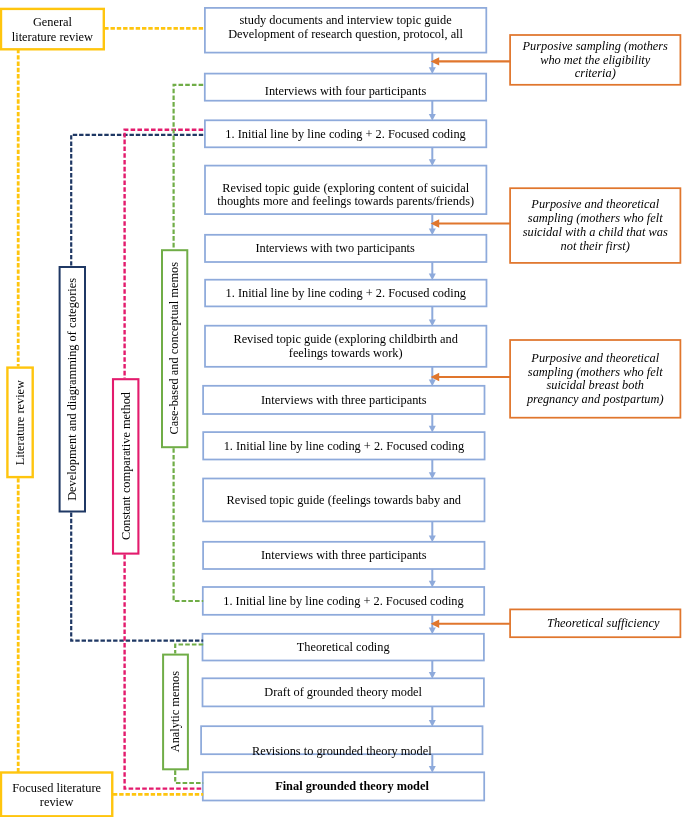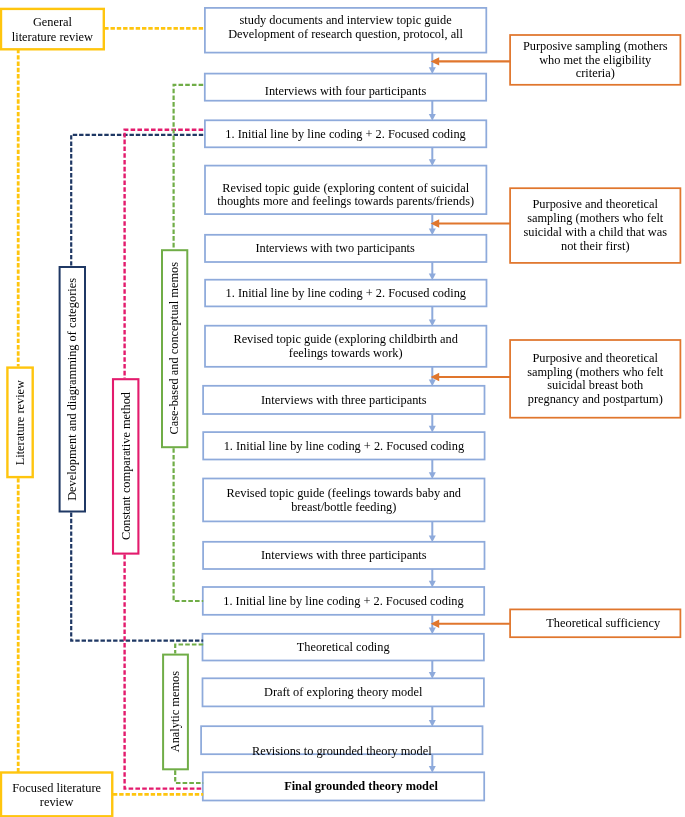--- a/index.html
+++ b/index.html
@@ -3,21 +3,21 @@
 <meta charset="utf-8">
 <title>Grounded theory research process flowchart</title>
 <style>
   html,body{margin:0;padding:0;background:#ffffff;}
   body{width:685px;height:817px;overflow:hidden;font-family:"Liberation Serif",serif;}
   #diagram{position:relative;width:685px;height:817px;background:#fff;will-change:transform;}
   svg.lines{position:absolute;left:0;top:0;}
   .box{position:absolute;box-sizing:border-box;
        display:flex;align-items:center;justify-content:center;text-align:center;}
   .txt{font-size:12.35px;line-height:13.7px;color:#000;position:relative;top:0.6px;}
-  .note .txt{line-height:13.85px;}
+  .note .txt{line-height:13.85px;font-style:italic;}
   .txt.side{line-height:14.45px;}
   .vlabel{writing-mode:vertical-rl;transform:rotate(180deg);white-space:nowrap;
           font-size:12.35px;color:#000;line-height:1;}
   .bold .txt{font-weight:bold;}
 </style>
 </head>
 <body>
 
 <div id="diagram">
 <svg class="lines" width="685" height="817" viewBox="0 0 685 817">
@@ -143,49 +143,48 @@
       </div>
     </div>
 <div class="box" style="left:202.32px;top:431.23px;width:283.15px;height:29.15px">
       <div class="txt">
         <div>1. Initial line by line coding + 2. Focused coding</div>
       </div>
     </div>
 <div class="box" style="left:202.22px;top:477.62px;width:283.15px;height:44.65px">
       <div class="txt">
         <div>Revised topic guide (feelings towards baby and</div>
-        <div>breast/bottle feeding)</div>
       </div>
     </div>
 <div class="box" style="left:202.22px;top:540.92px;width:283.15px;height:28.95px">
       <div class="txt">
         <div>Interviews with three participants</div>
       </div>
     </div>
 <div class="box" style="left:201.93px;top:586.12px;width:283.15px;height:29.55px">
       <div class="txt">
         <div>1. Initial line by line coding + 2. Focused coding</div>
       </div>
     </div>
 <div class="box" style="left:201.62px;top:632.92px;width:283.15px;height:28.45px">
       <div class="txt">
         <div>Theoretical coding</div>
       </div>
     </div>
 <div class="box" style="left:201.62px;top:677.42px;width:283.15px;height:29.85px">
       <div class="txt">
-        <div>Draft of exploring theory model</div>
+        <div>Draft of grounded theory model</div>
       </div>
     </div>
 <div class="box" style="left:200.22px;top:743px;width:283.15px;height:16px">
       <div class="txt">
         <div>Revisions to grounded theory model</div>
       </div>
     </div>
-<div class="box bold" style="left:219px;top:771.42px;width:284px;height:29.95px">
+<div class="box bold" style="left:210px;top:771.42px;width:284px;height:29.95px">
       <div class="txt">
         <div>Final grounded theory model</div>
       </div>
     </div>
 <div class="box note" style="left:509.23px;top:34.12px;width:172.05px;height:51.55px">
       <div class="txt">
         <div>Purposive sampling (mothers</div>
         <div>who met the eligibility</div>
         <div>criteria)</div>
       </div>

